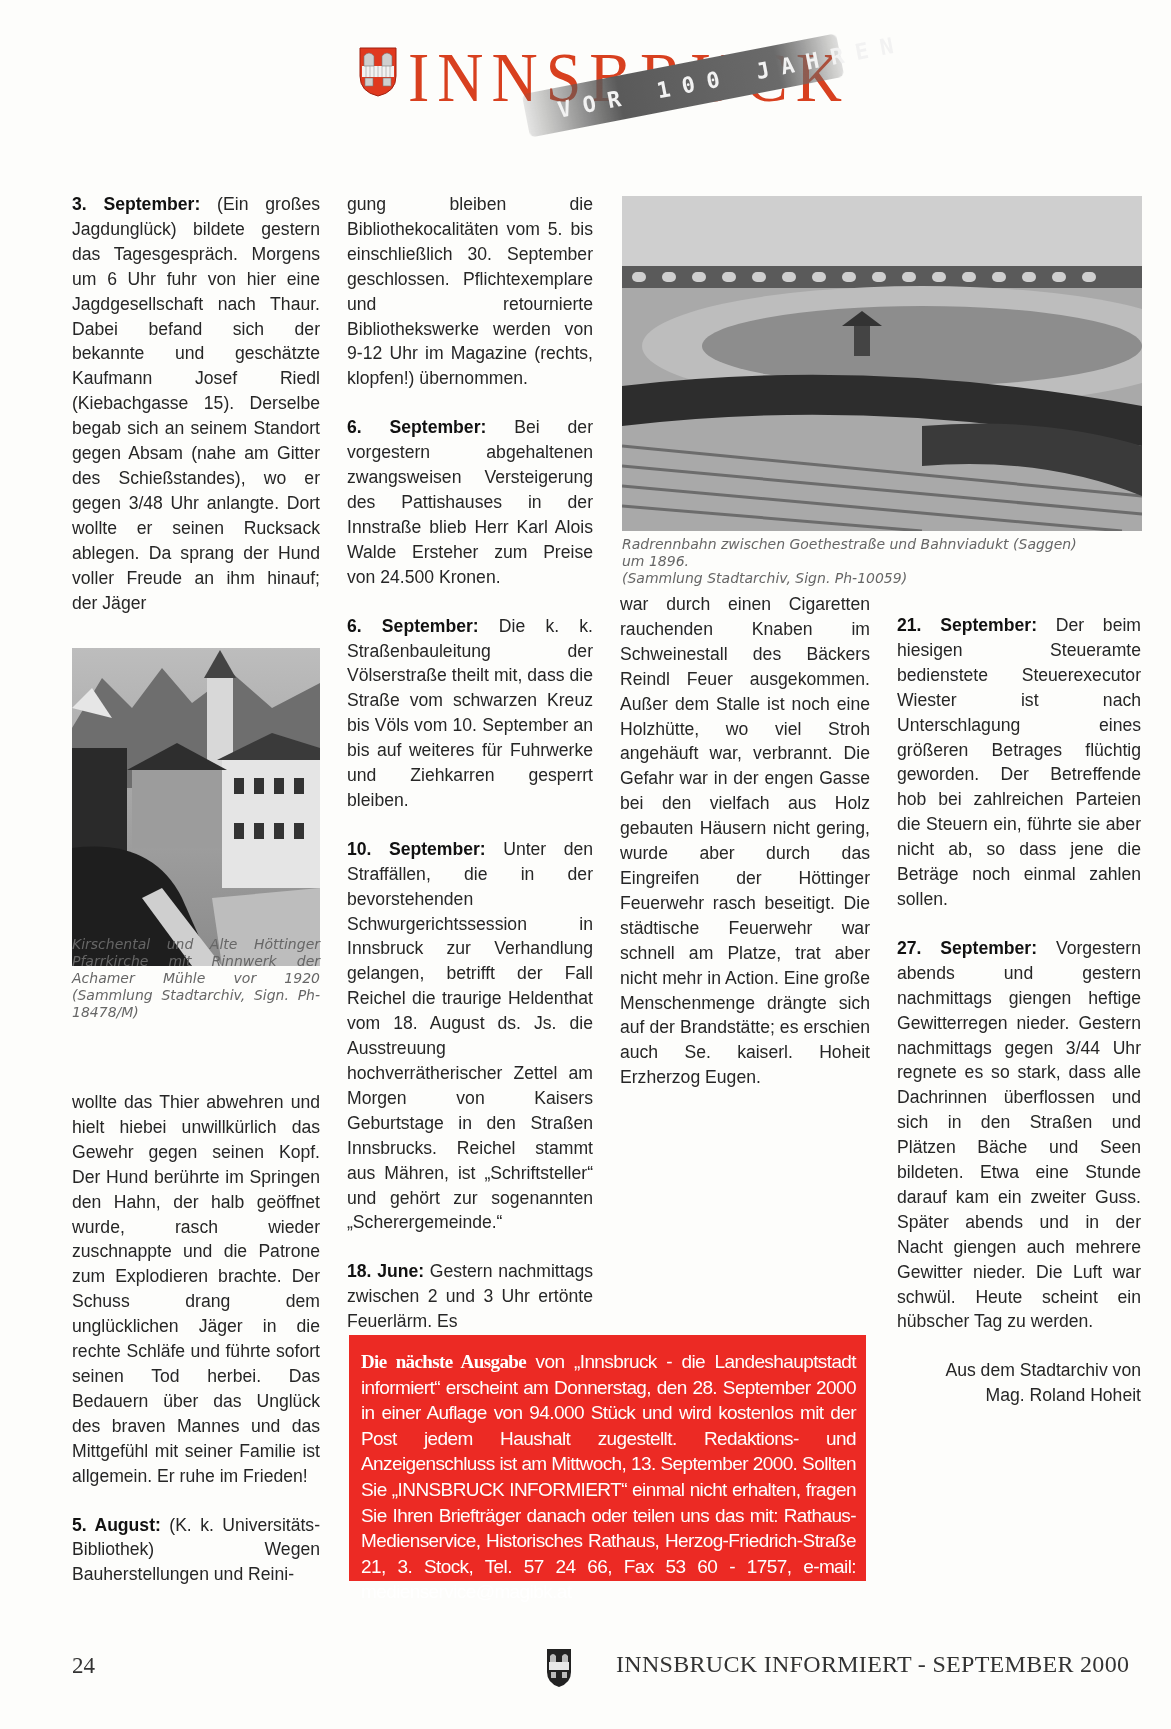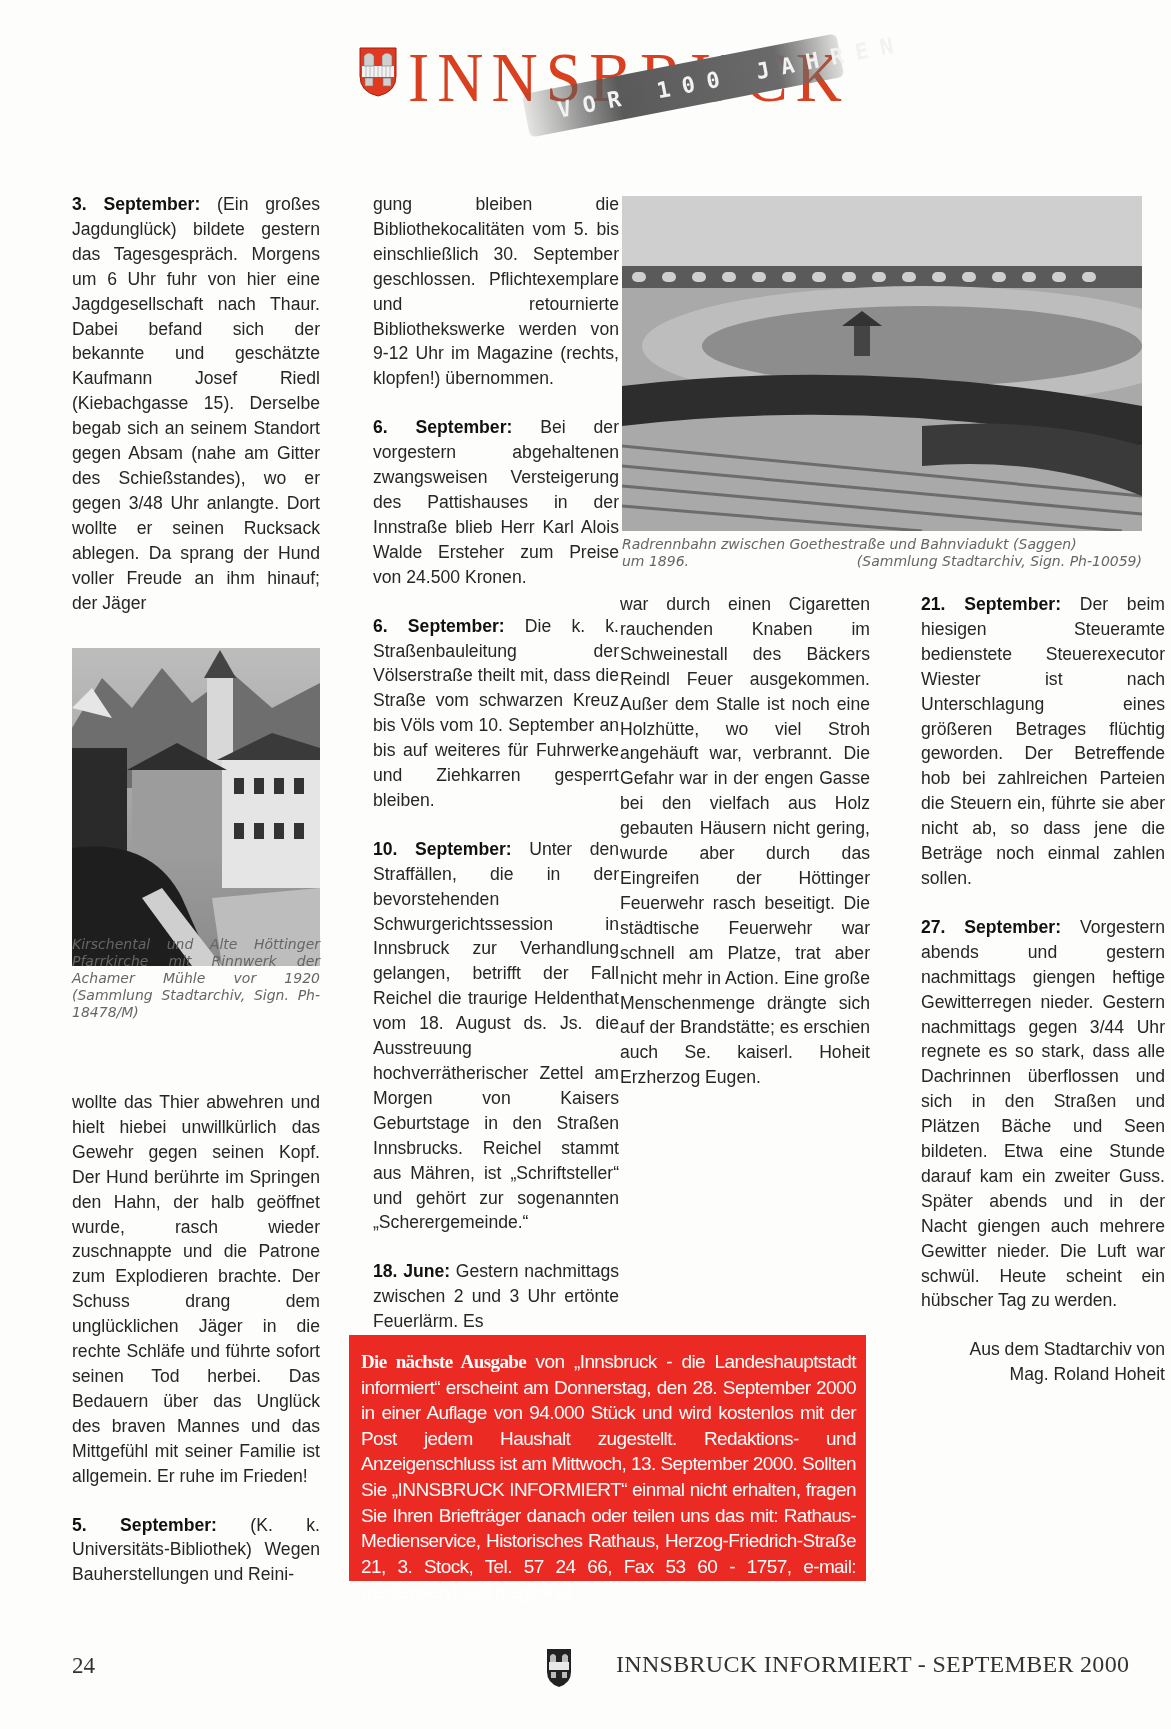--- a/index.html
+++ b/index.html
@@ -9,21 +9,21 @@
   .masthead { left:358px; top:38px; width:470px; height:130px; }
   .crest { left:0; top:8px; width:40px; height:52px; }
   .mast-title { left:50px; top:0; font-family:"Liberation Serif", serif; font-size:64px; letter-spacing:8px; color:#d8401f; line-height:72px; transform:scaleY(1.1); transform-origin:top left; }
   .mast-banner { left:168px; top:56px; width:320px; height:44px; background:linear-gradient(90deg, rgba(90,90,90,0.15), #5a5a5a 30%, #6a6a6a 80%, rgba(100,100,100,0.2)); transform:rotate(-11deg); transform-origin:left center; border-radius:6px; filter:blur(0.4px); }
   .mast-sub { left:200px; top:60px; font-family:"DejaVu Sans Mono", monospace; font-size:22px; letter-spacing:12px; color:#f2f2f2; transform:rotate(-11deg); transform-origin:left center; white-space:nowrap; font-weight:bold; }
   
   .col { position:absolute; font-size:17.6px; line-height:24.9px; text-align:justify; hyphens:manual; }
   .col p { margin:0 0 24px 0; }
   .col b { font-weight:bold; color:#111; }
   .c1 { left:72px; width:248px; }
-  .c2 { left:347px; width:246px;margin-left:26px; }
+  .c2 { left:347px; width:246px; }
   .c3 { left:620px; width:250px; }
   .c4 { left:897px; width:244px; }
   .photo { background:#888; overflow:hidden; }
   .caption { font-family:"DejaVu Sans", sans-serif; font-style:italic; font-size:14px; line-height:17px; color:#666; text-align:justify; }
   .notice { left:349px; top:1335px; width:517px; height:246px; background:#ec2a24; color:#fff; padding:14px 10px 0 12px; box-sizing:border-box; font-family:"Liberation Sans", sans-serif; font-size:19px; line-height:25.6px; letter-spacing:-0.6px; font-stretch:condensed; text-align:justify; transform-origin:left top; }
   .notice b { font-weight:bold;font-family:Liberation Serif, serif; }
   .sig { text-align:right; font-size:17.6px; line-height:24.9px; }
   .footer-num { left:72px; top:1653px; font-family:"Liberation Serif", serif; font-size:23px; color:#333; }
   .footer-crest { left:546px; top:1648px; width:26px; height:40px; }
   .footer-title { left:616px; top:1651px; font-family:"Liberation Serif", serif; font-size:24px; color:#333; letter-spacing:0.3px; }
@@ -90,21 +90,21 @@
     <rect x="0" y="100" width="55" height="218" fill="#2a2a2a"></rect>
     <path d="M0 200 Q80 190 110 250 L140 318 H0 Z" fill="#1e1e1e"></path>
     <path d="M90 240 L150 318 H120 L70 250 Z" fill="#cfcfcf"></path>
     <path d="M140 250 L248 240 V318 H150 Z" fill="#bdbdbd"></path>
   </svg>
 </div>
 <div class="abs caption" style="left:72px;top:936px;width:248px;">Kirschental und Alte Höttinger Pfarrkirche mit Rinnwerk der Achamer Mühle vor 1920 (Sammlung Stadtarchiv, Sign. Ph-18478/M)</div>
 
 <div class="col c1" style="top:1090px;">
   <p>wollte das Thier abwehren und hielt hiebei unwillkürlich das Gewehr gegen seinen Kopf. Der Hund berührte im Springen den Hahn, der halb geöffnet wurde, rasch wieder zuschnappte und die Patrone zum Explodieren brachte. Der Schuss drang dem unglücklichen Jäger in die rechte Schläfe und führte sofort seinen Tod herbei. Das Bedauern über das Unglück des braven Mannes und das Mittgefühl mit seiner Familie ist allgemein. Er ruhe im Frieden!</p>
-  <p><b>5. September:</b><span> (K. k. Universitäts-Bibliothek) Wegen Bauherstellungen und Reini-</span></p>
+  <p><b>5. August:</b><span> (K. k. Universitäts-Bibliothek) Wegen Bauherstellungen und Reini-</span></p>
 </div>
 
 <div class="col c2" style="top:192px;">
   <p>gung bleiben die Bibliothekocalitäten vom 5. bis einschließlich 30. September geschlossen. Pflichtexemplare und retournierte Bibliothekswerke werden von 9-12 Uhr im Magazine (rechts, klopfen!) übernommen.</p>
   <p><b>6. September:</b><span> Bei der vorgestern abgehaltenen zwangsweisen Versteigerung des Pattishauses in der Innstraße blieb Herr Karl Alois Walde Ersteher zum Preise von 24.500 Kronen.</span></p>
   <p><b>6. September:</b><span> Die k. k. Straßenbauleitung der Völserstraße theilt mit, dass die Straße vom schwarzen Kreuz bis Völs vom 10. September an bis auf weiteres für Fuhrwerke und Ziehkarren gesperrt bleiben.</span></p>
   <p><b>10. September:</b><span> Unter den Straffällen, die in der bevorstehenden Schwurgerichtssession in Innsbruck zur Verhandlung gelangen, betrifft der Fall Reichel die traurige Heldenthat vom 18. August ds. Js. die Ausstreuung hochverrätherischer Zettel am Morgen von Kaisers Geburtstage in den Straßen Innsbrucks. Reichel stammt aus Mähren, ist „Schriftsteller“ und gehört zur sogenannten „Scherergemeinde.“</span></p>
   <p><b>18. June:</b><span> Gestern nachmittags zwischen 2 und 3 Uhr ertönte Feuerlärm. Es</span></p>
 </div>
 
@@ -140,31 +140,31 @@
         <line x1="0" y1="250" x2="520" y2="300"></line>
         <line x1="0" y1="270" x2="520" y2="318"></line>
         <line x1="0" y1="290" x2="500" y2="335"></line>
         <line x1="0" y1="310" x2="300" y2="335"></line>
       </g>
     <path d="M300 230 Q420 220 520 250 V300 Q420 260 300 270 Z" fill="#3a3a3a"></path>
   </svg>
 </div>
 <div class="abs caption" style="left:622px;top:536px;width:520px;">
   <div>Radrennbahn zwischen Goethestraße und Bahnviadukt (Saggen)</div>
-  <div style="display:flex;justify-content:space-between;">
+  <div style="display:flex;justify-content:space-between;flex-direction:column;">
     <span>um 1896.</span>
     <span>(Sammlung Stadtarchiv, Sign. Ph-10059)</span>
   </div>
 </div>
 
 <div class="col c3" style="top:592px;">
   <p>war durch einen Cigaretten rauchenden Knaben im Schweinestall des Bäckers Reindl Feuer ausgekommen. Außer dem Stalle ist noch eine Holzhütte, wo viel Stroh angehäuft war, verbrannt. Die Gefahr war in der engen Gasse bei den vielfach aus Holz gebauten Häusern nicht gering, wurde aber durch das Eingreifen der Höttinger Feuerwehr rasch beseitigt. Die städtische Feuerwehr war schnell am Platze, trat aber nicht mehr in Action. Eine große Menschenmenge drängte sich auf der Brandstätte; es erschien auch Se. kaiserl. Hoheit Erzherzog Eugen.</p>
 </div>
 
-<div class="col c4" style="top:592px;margin-left:24px;">
+<div class="col c4" style="top:613px;">
   <p><b>21. September:</b><span> Der beim hiesigen Steueramte bedienstete Steuerexecutor Wiester ist nach Unterschlagung eines größeren Betrages flüchtig geworden. Der Betreffende hob bei zahlreichen Parteien die Steuern ein, führte sie aber nicht ab, so dass jene die Beträge noch einmal zahlen sollen.</span></p>
   <p><b>27. September:</b><span> Vorgestern abends und gestern nachmittags giengen heftige Gewitterregen nieder. Gestern nachmittags gegen 3/44 Uhr regnete es so stark, dass alle Dachrinnen überflossen und sich in den Straßen und Plätzen Bäche und Seen bildeten. Etwa eine Stunde darauf kam ein zweiter Guss. Später abends und in der Nacht giengen auch mehrere Gewitter nieder. Die Luft war schwül. Heute scheint ein hübscher Tag zu werden.</span></p>
   <div class="sig">
     <div>Aus dem Stadtarchiv von</div>
     <div>Mag. Roland Hoheit</div>
   </div>
 </div>
 
 <div class="abs notice">
   <b>Die nächste Ausgabe</b><span> von „Innsbruck - die Landeshauptstadt informiert“ erscheint am Donnerstag, den 28. September 2000 in einer Auflage von 94.000 Stück und wird kostenlos mit der Post jedem Haushalt zugestellt. Redaktions- und Anzeigenschluss ist am Mittwoch, 13. September 2000. Sollten Sie „INNSBRUCK INFORMIERT“ einmal nicht erhalten, fragen Sie Ihren Briefträger danach oder teilen uns das mit: Rathaus-Medienservice, Historisches Rathaus, Herzog-Friedrich-Straße 21, 3. Stock, Tel. 57 24 66, Fax 53 60 - 1757, e-mail: medienservice@magibk.at</span>

